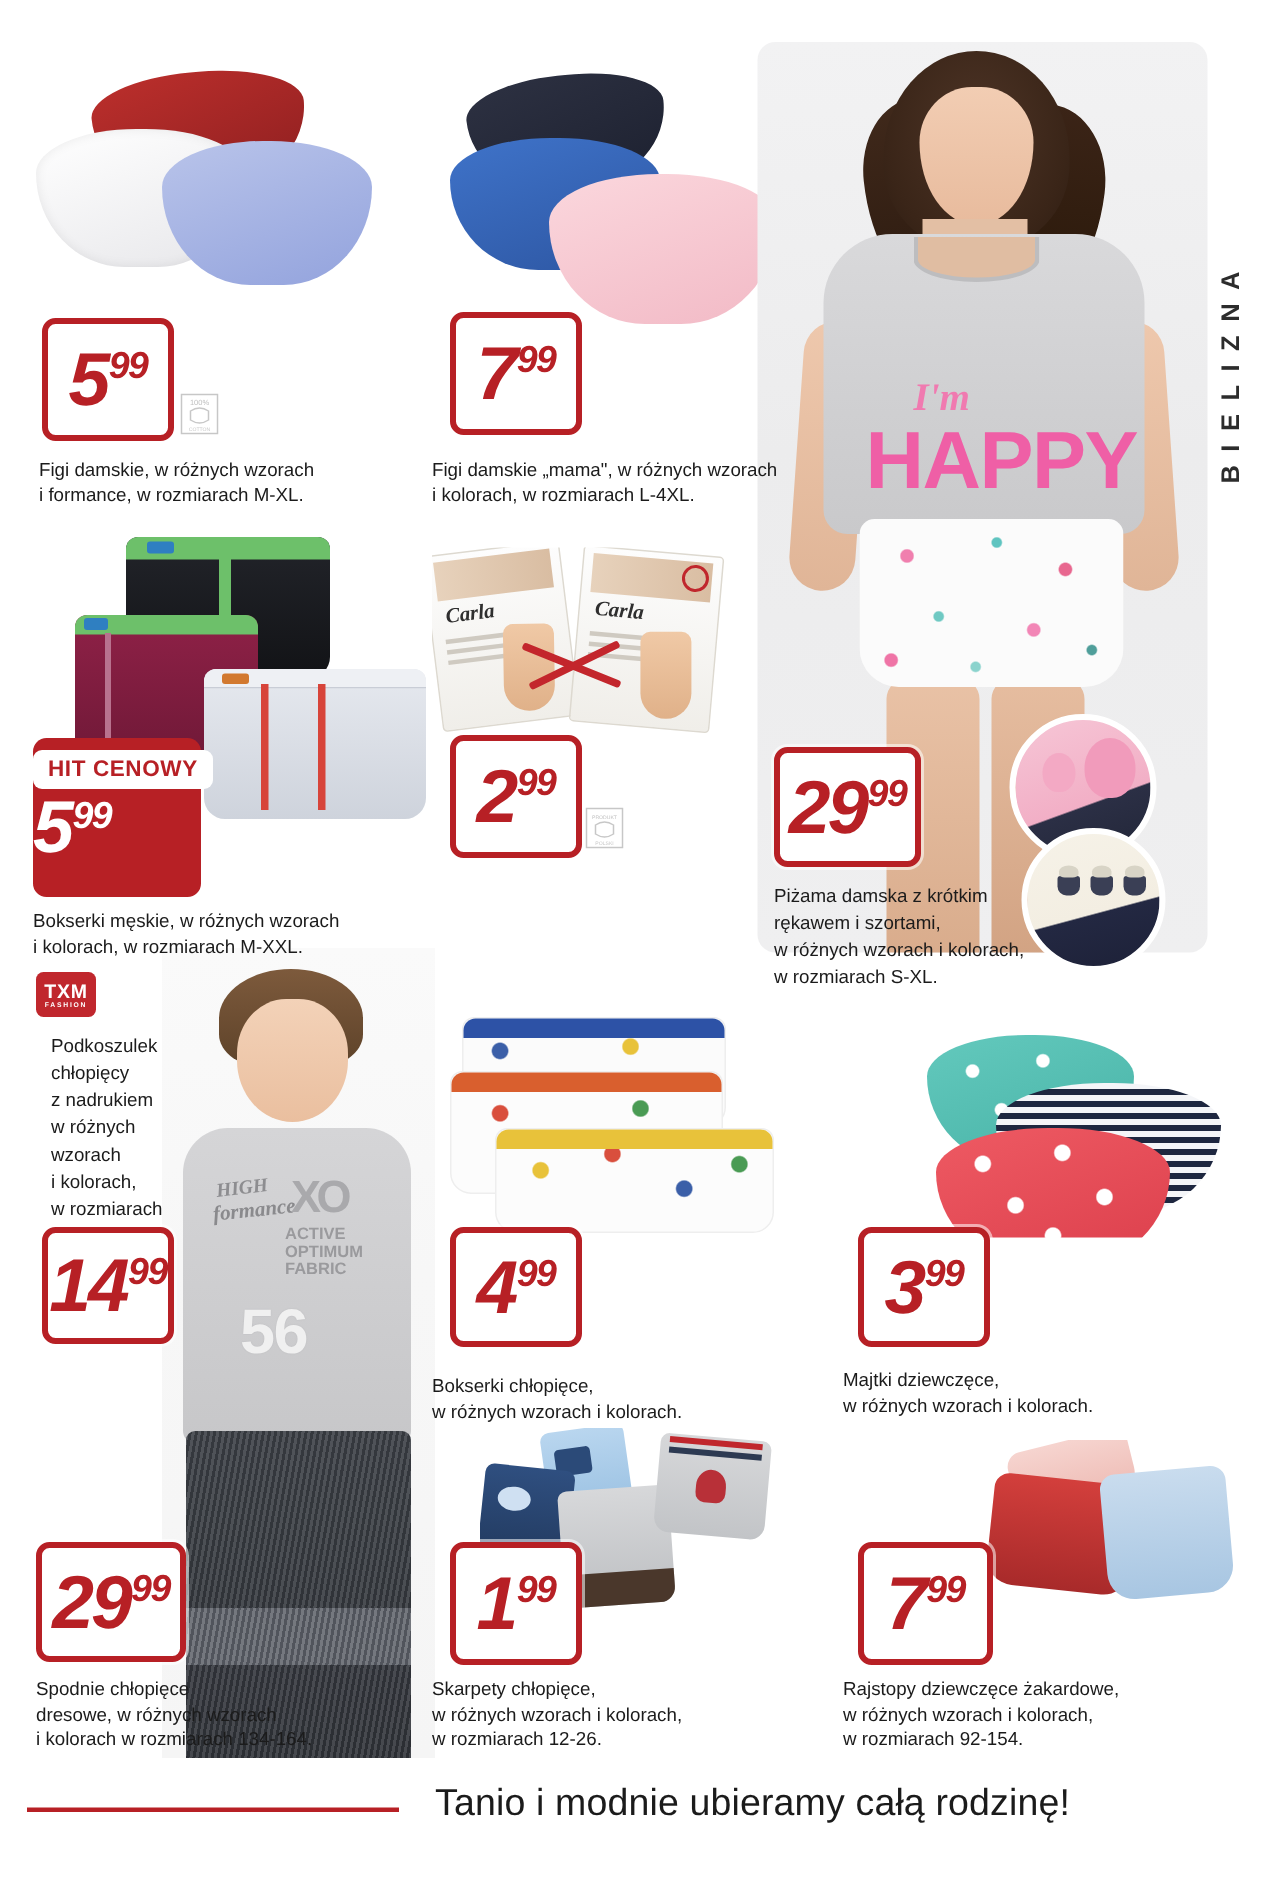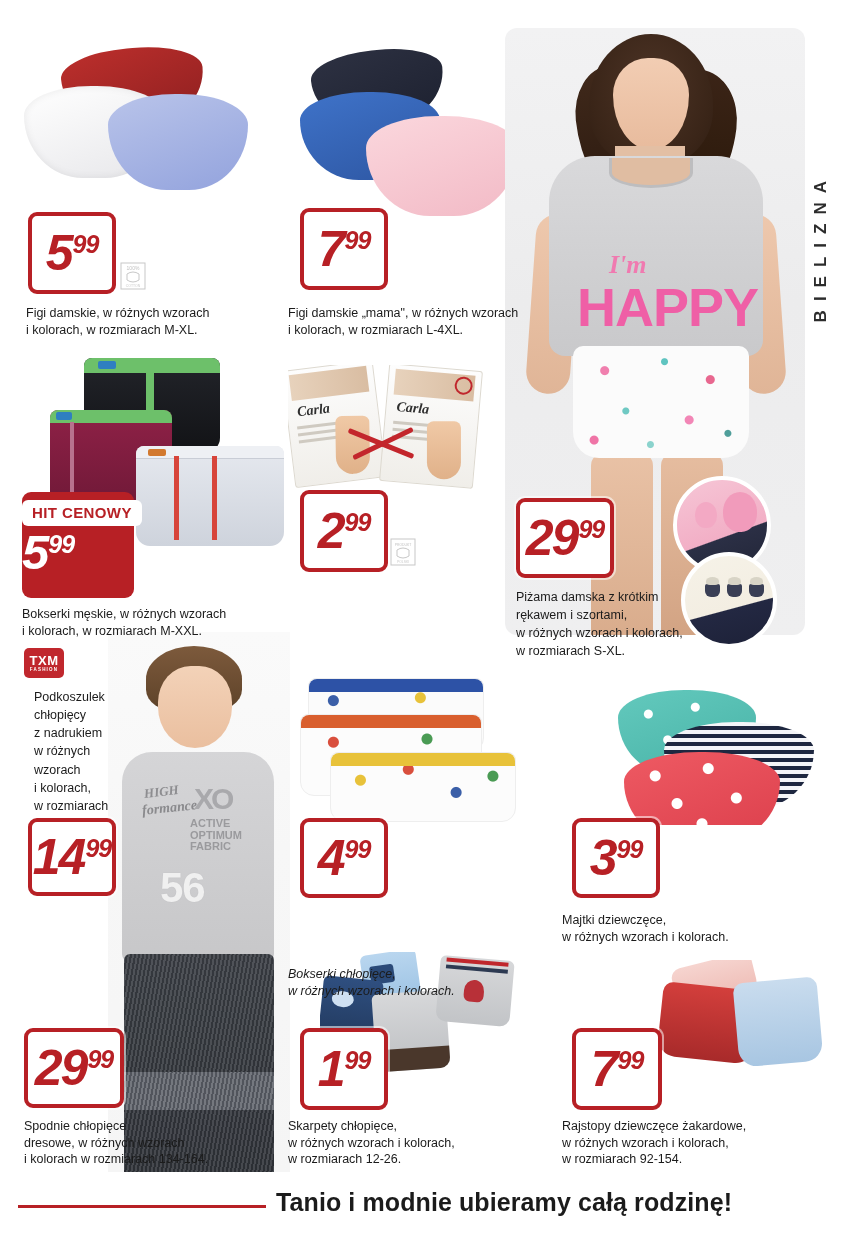--- a/index.html
+++ b/index.html
@@ -143,24 +143,24 @@
   .footer-rule {
     position: absolute;
     left: 18px;
     top: 1205px;
     width: 248px;
     height: 3px;
     background: #b72025;
   }
   .footer-tagline {
     position: absolute;
-    left: 276px;
+    left: 290px;
     top: 1188px;
     font-size: 25px;
-    font-weight: 700;
+    font-weight: 400;
     color: #1b1b1b;
     letter-spacing: 0.1px;
     white-space: nowrap;
   }
 
   .brief {
     position: absolute;
     border-radius: 48% 48% 42% 42% / 32% 32% 68% 68%;
   }
   .boxer { position: absolute; border-radius: 8px 8px 14px 14px; }
@@ -401,21 +401,21 @@
 
   <svg class="care-icon" style="left:120px; top:262px;" viewBox="0 0 26 28">
     <rect x="1" y="1" width="24" height="26" fill="none" stroke="#9a9a9a" stroke-width="1"></rect>
     <text x="13" y="8" font-size="5" fill="#8a8a8a" text-anchor="middle" font-family="Liberation Sans, sans-serif">100%</text>
     <path d="M7 12 q6 -4 12 0 v6 q-6 4 -12 0 z" fill="none" stroke="#9a9a9a" stroke-width="1"></path>
     <text x="13" y="25" font-size="3.4" fill="#9a9a9a" text-anchor="middle" font-family="Liberation Sans, sans-serif">COTTON</text>
   </svg>
 
   <div class="caption" style="left:26px; top:305px; width:250px;">
     <div>Figi damskie, w różnych wzorach</div>
-    <div>i kolorach, w rozmiarach M-XL.</div>
+    <div>i formance, w rozmiarach M-XL.</div>
   </div>
 
   <div class="photo" style="left:300px; top:40px; width:220px; height:185px;">
     <div class="brief" style="left:12px; top:10px; width:132px; height:74px; background:linear-gradient(160deg,#2d3142,#1d2130); transform:rotate(-6deg);"></div>
     <div class="brief" style="left:0px; top:52px; width:140px; height:88px; background:linear-gradient(160deg,#3f73c9,#2d56a2);"></div>
     <div class="brief" style="left:66px; top:76px; width:152px; height:100px; background:linear-gradient(160deg,#fbd7dd,#f2bac6);"></div>
   </div>
 
   <div class="price-box" style="left:300px; top:208px; width:88px; height:82px;">
     <div class="price-inner">
@@ -614,21 +614,21 @@
     </div>
   </div>
 
   <div class="price-box" style="left:300px; top:818px; width:88px; height:80px;">
     <div class="price-inner">
       <span class="price-int">4</span>
       <span class="price-dec">99</span>
     </div>
   </div>
 
-  <div class="caption" style="left:288px; top:966px; width:250px;font-style:italic;">
+  <div class="caption" style="left:288px; top:916px; width:250px;">
     <div>Bokserki chłopięce,</div>
     <div>w różnych wzorach i kolorach.</div>
   </div>
 
   <div class="photo" style="left:618px; top:690px; width:210px; height:135px;">
     <div class="brief" style="left:0px; top:0px; width:138px; height:86px; background:
          radial-gradient(circle at 22% 28%, #ffffff 0 4px, transparent 5px),
          radial-gradient(circle at 56% 20%, #ffffff 0 4px, transparent 5px),
          radial-gradient(circle at 36% 58%, #ffffff 0 4px, transparent 5px),
          radial-gradient(circle at 74% 54%, #ffffff 0 4px, transparent 5px),

